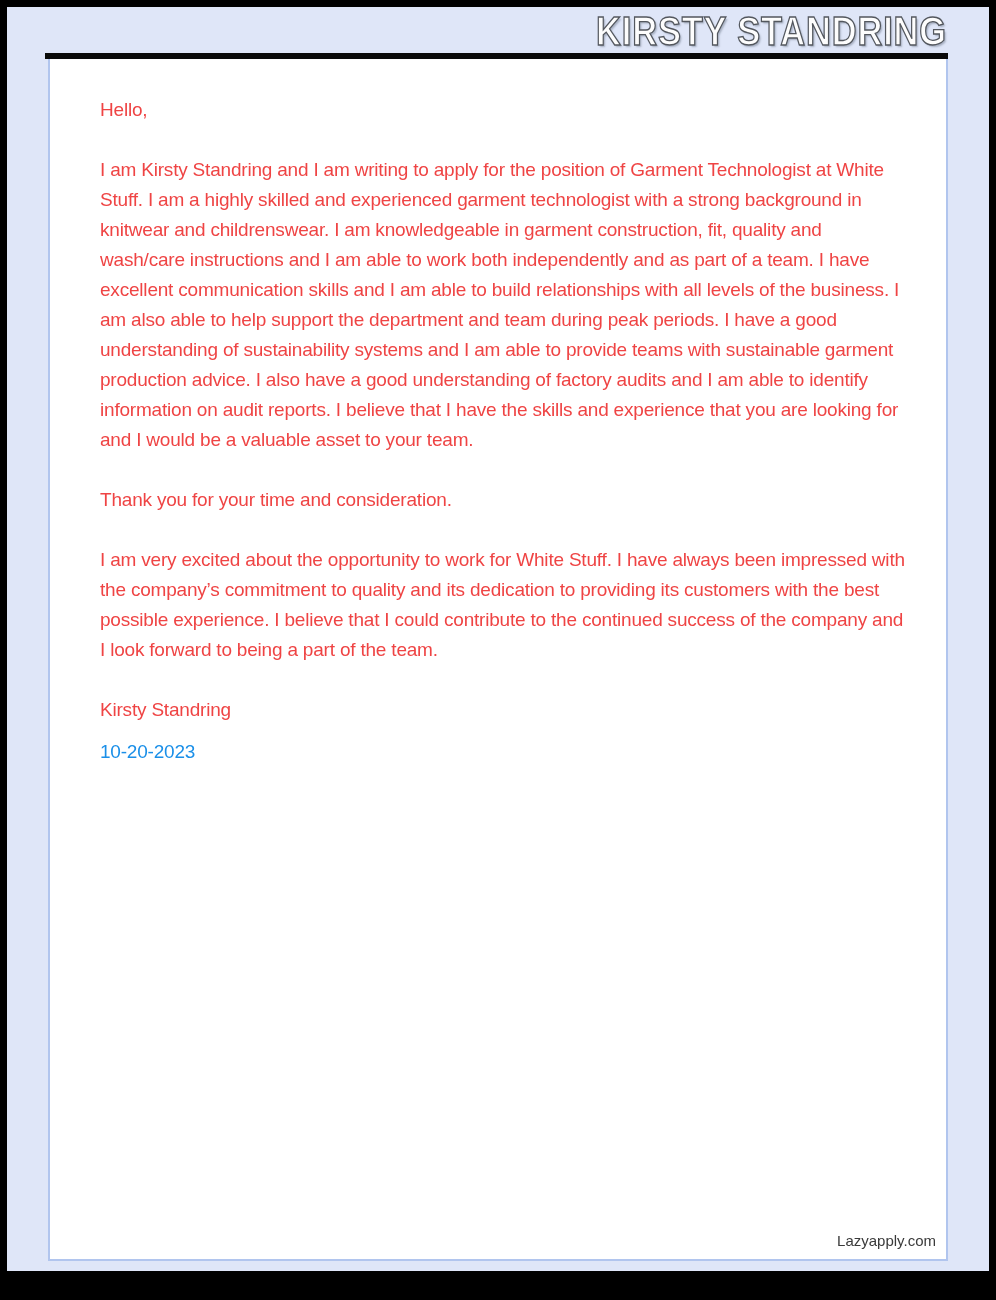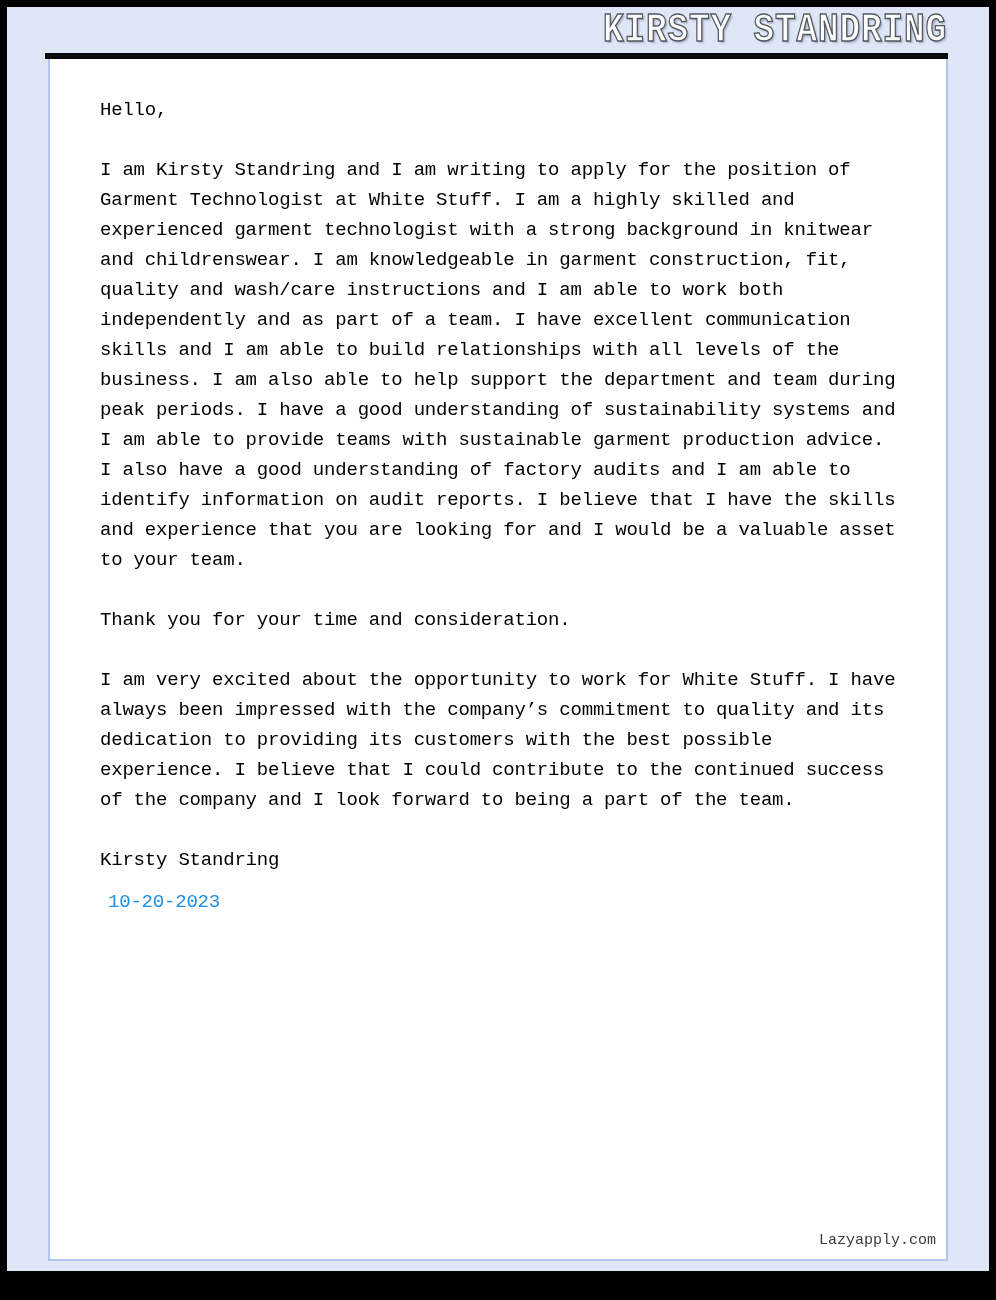--- a/index.html
+++ b/index.html
@@ -10,21 +10,20 @@
   }
   .frame {
     width: 996px;
     height: 1280px;
     box-sizing: border-box;
     border: 7px solid #000000;
     border-bottom-width: 9px;
     background: #dfe6f8;
     position: relative;
     overflow: hidden;
-    font-family: Liberation Mono, monospace;
   }
   .canvas {
     position: relative;
     width: 982px;
     height: 1284px;
   }
   .letterhead-name {
     position: absolute;
     top: 1px;
     right: 42px;
@@ -60,30 +59,29 @@
     border: 2px solid #b1c5ee;
     border-top: none;
     padding: 36px 40px 0 50px;
   }
   .sheet p {
     margin: 30px 0 0 0;
     max-width: 808px;
     font-size: 19px;
     line-height: 30px;
     letter-spacing: -0.2px;
-    color: #000000;
+    color: #ef4444;
   }
   .sheet p.greeting {
     margin-top: 0;
   }
   .sheet p.letter-date {
     margin-top: 12px;
     color: #1a8fe8;
     cursor: pointer;
-    margin-left: 8px;
   }
   .watermark {
     position: absolute;
     right: 10px;
     bottom: 9px;
     font-size: 15px;
     line-height: 18px;
     color: #3a3a3a;
     cursor: pointer;
   }

